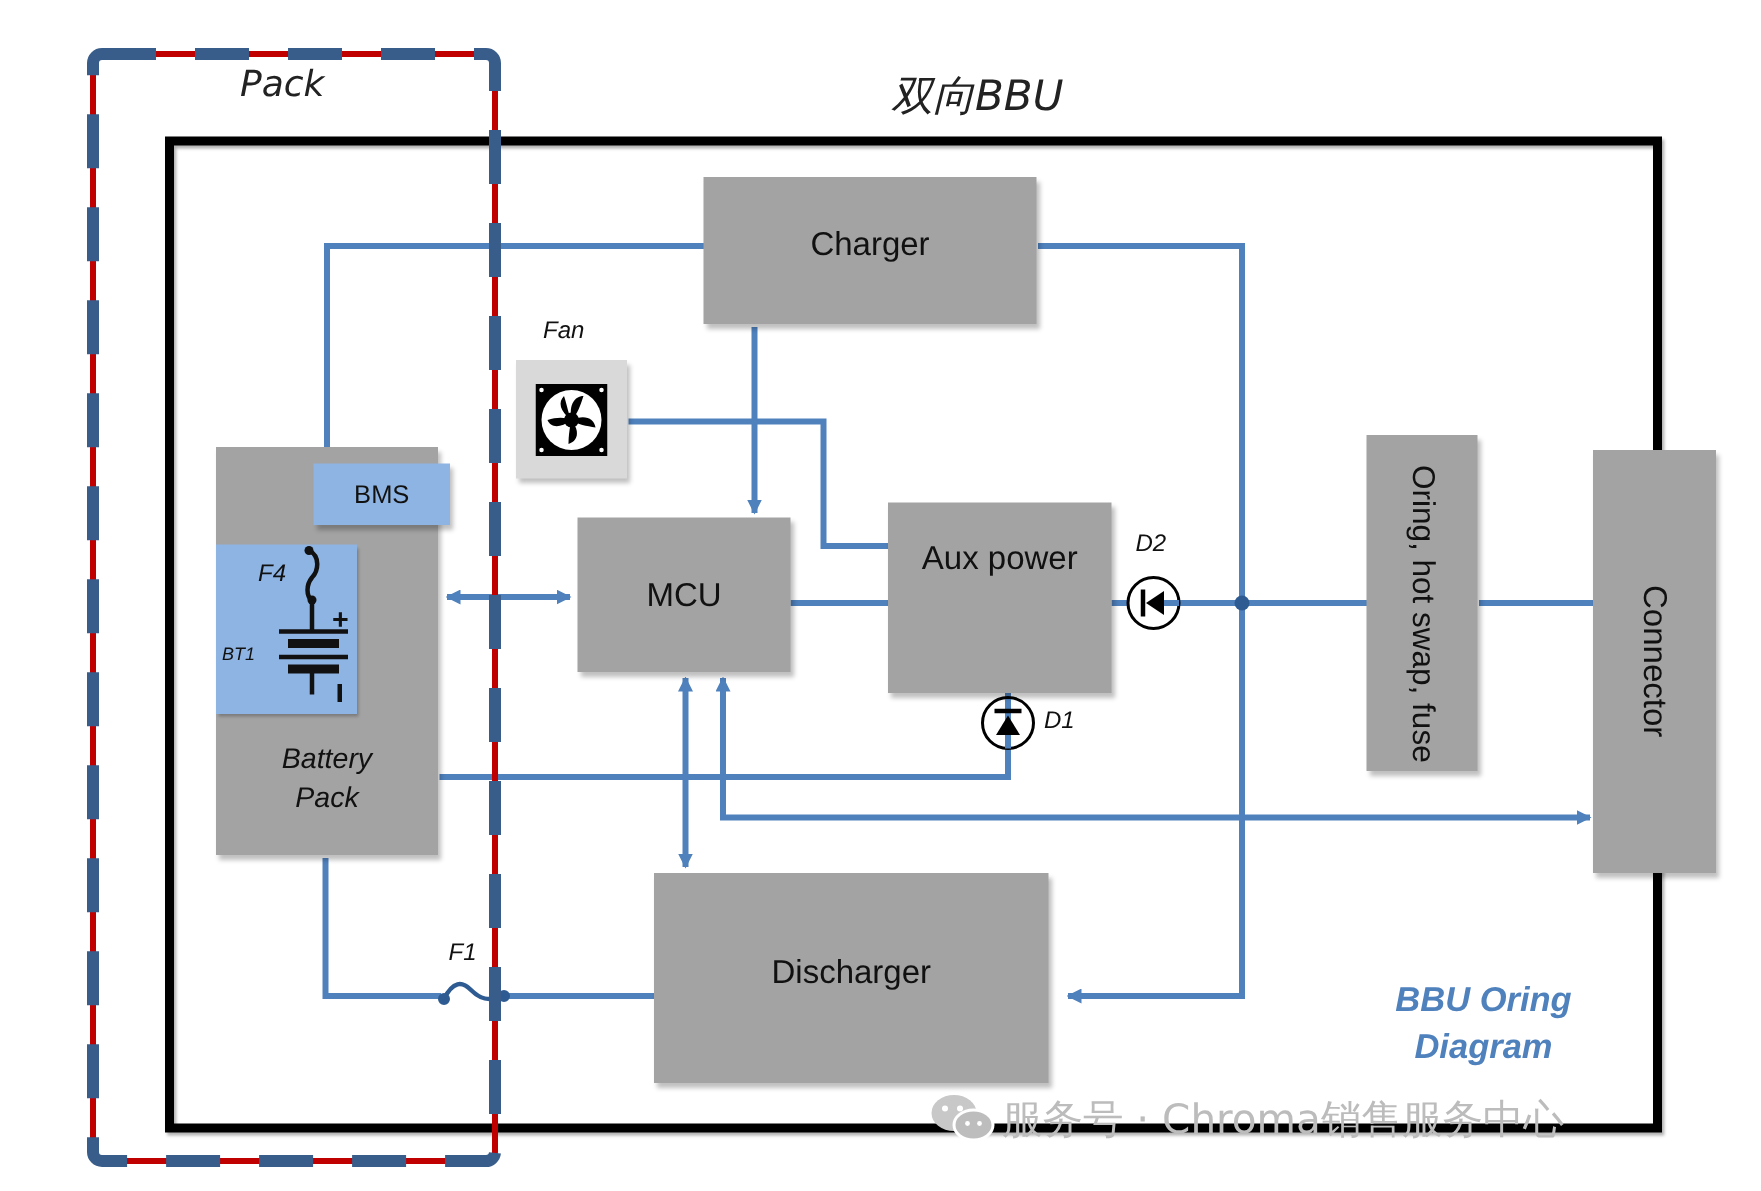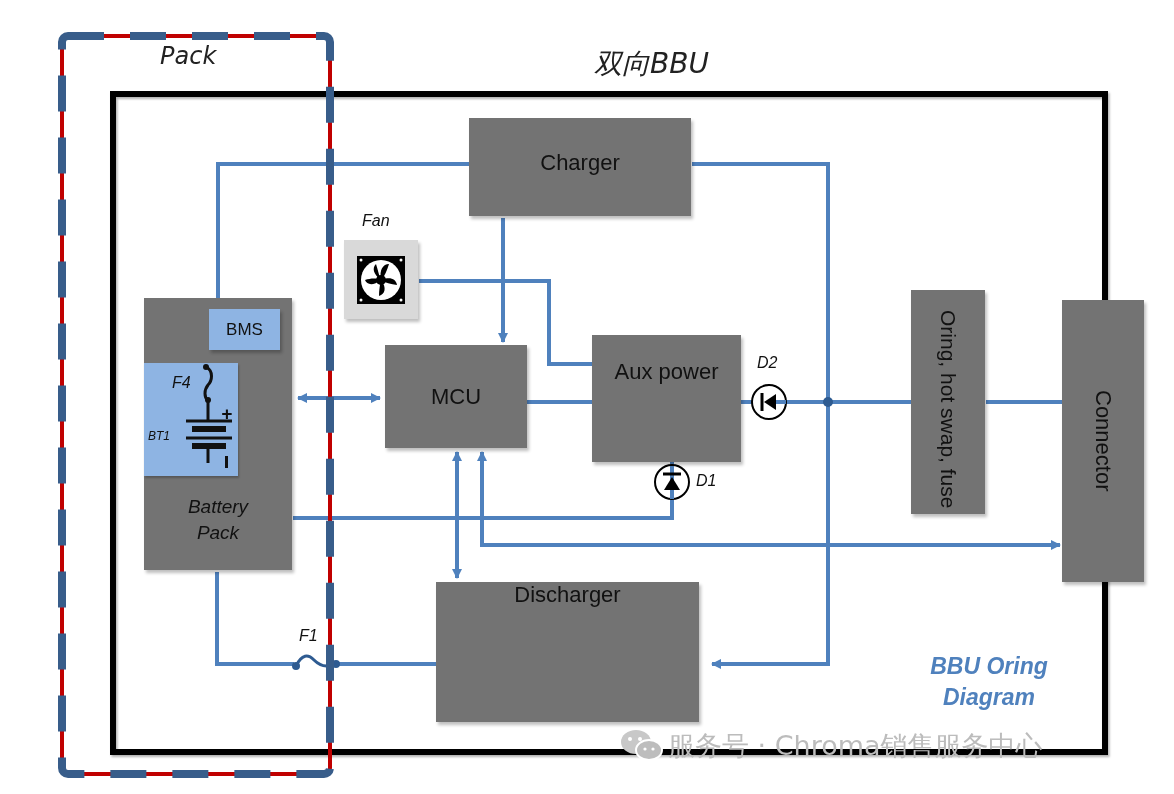--- a/index.html
+++ b/index.html
@@ -1,19 +1,19 @@
 <!DOCTYPE html>
 <html><head>
   <meta charset="utf-8">
   <style>
     html, body { margin: 0; padding: 0; background: #ffffff; }
     body { width: 1174px; height: 794px; position: relative; overflow: hidden;
            font-family: "Liberation Sans", sans-serif; }
     #canvas { position: absolute; left: 0; top: 0; }
-    .blk { position: absolute; background: #737373; box-shadow: 2px 3px 3px rgba(0,0,0,0.25);
+    .blk { position: absolute; background: #a3a3a3; box-shadow: 2px 3px 3px rgba(0,0,0,0.25);
            display: flex; align-items: center; justify-content: center;
            color: #111; font-family: "Liberation Sans", sans-serif; }
     .lbl { position: absolute; color: #111; font-family: "Liberation Sans", sans-serif; white-space: nowrap; font-style: italic; }
     .vtext { writing-mode: vertical-rl; }
     .title-text { font-family: "DejaVu Sans", sans-serif; font-size: 28px; color: #222; }
     .brand { color: #4f81bd; font-weight: bold; font-size: 23px; text-align: center; line-height: 31px; }
     .watermark { position: absolute; color: #bcbcbc; font-family: "DejaVu Sans", sans-serif;
                  font-size: 27px; white-space: nowrap; }
   </style>
 </head>
@@ -85,21 +85,21 @@
   </g>
 
   <rect x="62" y="36" width="268" height="738" rx="6" fill="none" stroke="#c00000" stroke-width="4"></rect>
   <rect x="62" y="36" width="268" height="738" rx="6" fill="none" stroke="#385d8a" stroke-width="8" stroke-dasharray="36 26"></rect>
 </svg>
 
 <div class="lbl title-text" style="left:594px;top:45px;">双向BBU</div>
 <div class="lbl title-text" style="left:160px;top:42px;font-size:24px;">Pack</div>
 
 <div class="blk" style="left:144px;top:298px;width:148px;height:272px;"></div>
-<div class="blk" style="left:209px;top:309px;width:71px;height:41px;background:#8eb4e3;font-size:17px;">
+<div class="blk" style="left:209px;top:309px;width:91px;height:41px;background:#8eb4e3;font-size:17px;">
   <span>BMS</span>
 </div>
 <div class="blk" style="left:144px;top:363px;width:94px;height:113px;background:#8eb4e3;box-shadow:1px 2px 2px rgba(0,0,0,0.25);"></div>
 <svg style="position:absolute;left:144px;top:363px;" width="96" height="115">
   <path d="M62,4 C70,8 68,18 64,22 C60,27 60,34 64,38" fill="none" stroke="#111" stroke-width="3"></path>
   <circle cx="62" cy="4" r="3" fill="#111"></circle>
   <circle cx="64" cy="37" r="3" fill="#111"></circle>
   <line x1="64" y1="37" x2="64" y2="58" stroke="#111" stroke-width="3"></line>
   <line x1="42" y1="58" x2="88" y2="58" stroke="#111" stroke-width="3"></line>
   <line x1="48" y1="66" x2="82" y2="66" stroke="#111" stroke-width="6"></line>
@@ -151,21 +151,21 @@
 <div class="lbl" style="left:696px;top:472px;font-size:16px;">D1</div>
 
 <div class="blk" style="left:911px;top:290px;width:74px;height:224px;font-size:21px;align-items:flex-start;justify-content:center;">
   <span class="vtext" style="height:200px;padding-top:20px;line-height:22px;">Oring, hot swap, fuse</span>
 </div>
 
 <div class="blk" style="left:1062px;top:300px;width:82px;height:282px;font-size:22px;">
   <span class="vtext">Connector</span>
 </div>
 
-<div class="blk" style="left:436px;top:582px;width:263px;height:140px;font-size:22px;align-items:flex-start;box-sizing:border-box;">
+<div class="blk" style="left:436px;top:582px;width:263px;height:140px;font-size:22px;align-items:flex-start;padding-top:53px;box-sizing:border-box;">
   <span>Discharger</span>
 </div>
 
 <div class="lbl" style="left:299px;top:627px;font-size:16px;">F1</div>
 
 <div class="lbl brand" style="left:905px;top:651px;width:168px;">
   <div>BBU Oring</div>
   <div>Diagram</div>
 </div>
 

